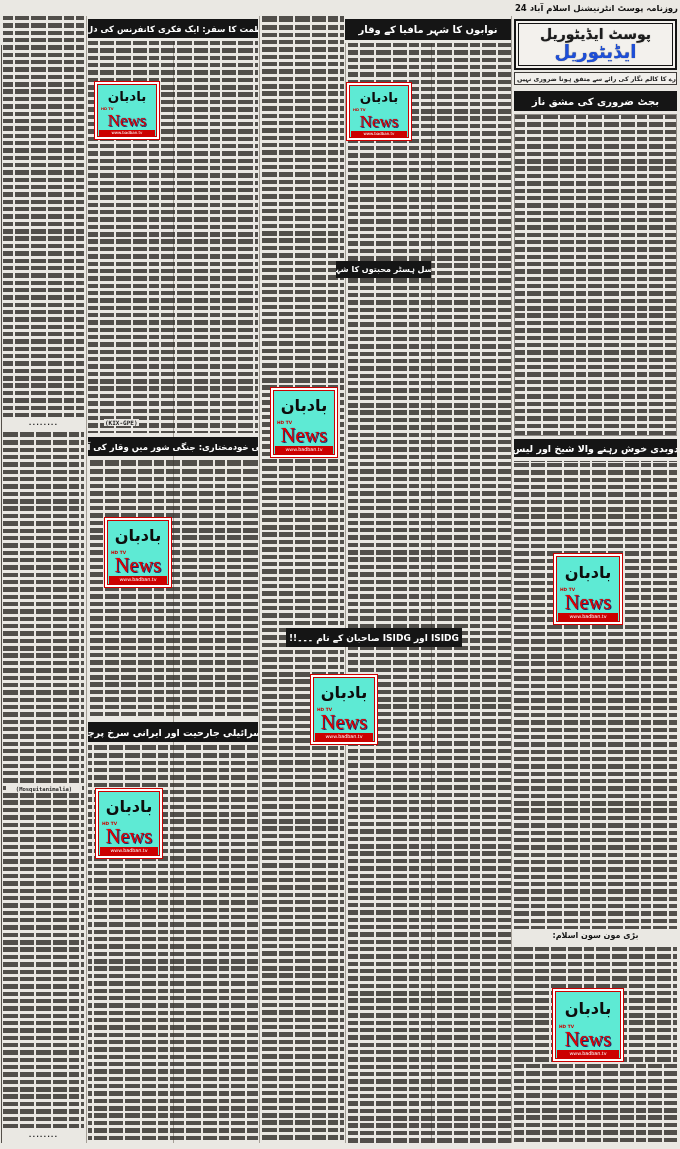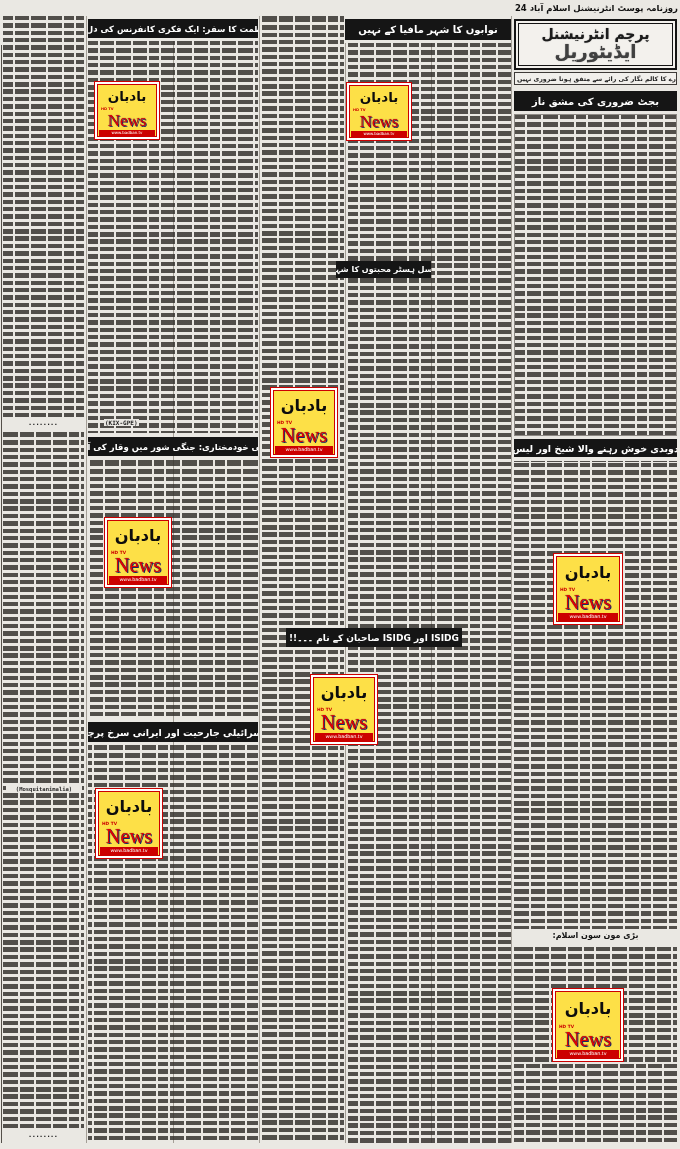--- a/index.html
+++ b/index.html
@@ -40,36 +40,36 @@
 
   .dateline{
     position:absolute;font-weight:bold;font-size:8.5px;color:#111;
     direction:rtl;text-align:center;white-space:nowrap;overflow:hidden;
   }
   .mast{position:absolute;background:#f3f1ed;border:2px solid #141414;padding:2px;}
   .mast-inner{border:1px solid #141414;height:100%;display:flex;flex-direction:column;
     align-items:center;justify-content:center;direction:rtl;overflow:hidden;}
   .mast-l1{font-weight:bold;font-size:14px;letter-spacing:2px;color:#1c1c1c;line-height:1.1;
     text-shadow:0 0 1px #555;}
-  .mast-l2{font-weight:bold;font-size:18px;letter-spacing:3px;color:#404040;line-height:1.1;
+  .mast-l2{font-weight:bold;font-size:18px;letter-spacing:3px;color:#1d4ed8;line-height:1.1;
     text-shadow:0 0 1px #555;}
   .disclaimer{
     position:absolute;border:1px solid #3e3b38;background:#f1efeb;color:#1e1e1e;
     font-size:6.3px;font-weight:bold;direction:rtl;text-align:center;
     display:flex;align-items:center;justify-content:center;white-space:nowrap;overflow:hidden;
   }
   .subhead{
     position:absolute;font-weight:bold;font-size:8px;color:#141414;direction:rtl;
     text-align:center;background:var(--paper);
   }
   .boxed{border:1px solid #8d8984;}
 
   
   .logo{
-    position:absolute;background:#fde047;border:1px solid var(--red);
+    position:absolute;background:#5eead4;border:1px solid var(--red);
     box-shadow:inset 0 0 0 2px #fff, inset 0 0 0 3px var(--red);
     display:flex;flex-direction:column;overflow:hidden;padding:4px 4px 3px;
   }
   .logo-s{font-size:10px;}
   .logo-t{font-size:12px;}
   .lg-word{flex:1;display:flex;align-items:center;justify-content:center;
     font-weight:bold;font-size:1.35em;color:#0d0d0d;direction:rtl;line-height:1;}
   .lg-hd{font-size:.36em;color:var(--red);font-weight:bold;text-align:left;line-height:1;
     padding-left:2px;}
   .lg-news{font-family:"Liberation Serif",serif;font-weight:normal;font-size:1.7em;
@@ -113,29 +113,29 @@
 
   <div class="bar fs85" style="left:88px;top:437px;width:170px;height:19px;">ایران کی خودمختاری: جنگی شور میں وقار کی آواز ۔۔۔</div>
   <div class="sim alt" style="left:88px;top:460px;width:170px;height:259px;"></div>
 
   <div class="bar fs95" style="left:88px;top:722px;width:170px;height:20px;">اسرائیلی جارحیت اور ایرانی سرخ پرچم</div>
   <div class="sim alt2" style="left:88px;top:745px;width:170px;height:398px;"></div>
   <div class="frag" style="left:118px;top:811px;">(14</div>
   <div class="frag" style="left:132px;top:838px;">2023</div>
 
   <div class="sim alt" style="left:262px;top:16px;width:82px;height:1127px;"></div>
-  <div class="bar fs10" style="left:345px;top:19px;width:166px;height:21px;">نوابوں کا شہر مافیا کے نہیں</div>
+  <div class="bar fs10" style="left:345px;top:19px;width:166px;height:21px;">نوابوں کا شہر مافیا کے وقار</div>
   <div class="sim" style="left:348px;top:43px;width:163px;height:1100px;"></div>
   <div class="bar fs8" style="left:336px;top:261px;width:95px;height:17px;">نسل ہسٹر محبتوں کا شہر</div>
   <div class="bar fs9" style="left:286px;top:628px;width:176px;height:19px;">ISIDG اور ISIDG صاحبان کے نام ۔۔۔!!</div>
 
   <div class="dateline" style="left:513px;top:3px;width:165px;height:13px;">روزنامہ پوسٹ انٹرنیشنل اسلام آباد 24 جون 2025</div>
   <div class="mast" style="left:514px;top:19px;width:163px;height:51px;">
     <div class="mast-inner">
-      <div class="mast-l1">پرچم انٹرنیشنل</div>
+      <div class="mast-l1">پوسٹ ایڈیٹوریل</div>
       <div class="mast-l2">ایڈیٹوریل</div>
     </div>
   </div>
   <div class="disclaimer" style="left:514px;top:72px;width:163px;height:13px;">ادارے کا کالم نگار کی رائے سے متفق ہونا ضروری نہیں ہے</div>
 
   <div class="bar fs10" style="left:514px;top:91px;width:163px;height:20px;">بجٹ ضروری کی مشق ناز</div>
   <div class="sim boxed" style="left:514px;top:114px;width:163px;height:322px;"></div>
 
   <div class="bar fs95" style="left:514px;top:439px;width:163px;height:18px;">بدوبدی خوش رہنے والا شیخ اور لیس!</div>
   <div class="sim alt" style="left:514px;top:461px;width:163px;height:468px;"></div>

